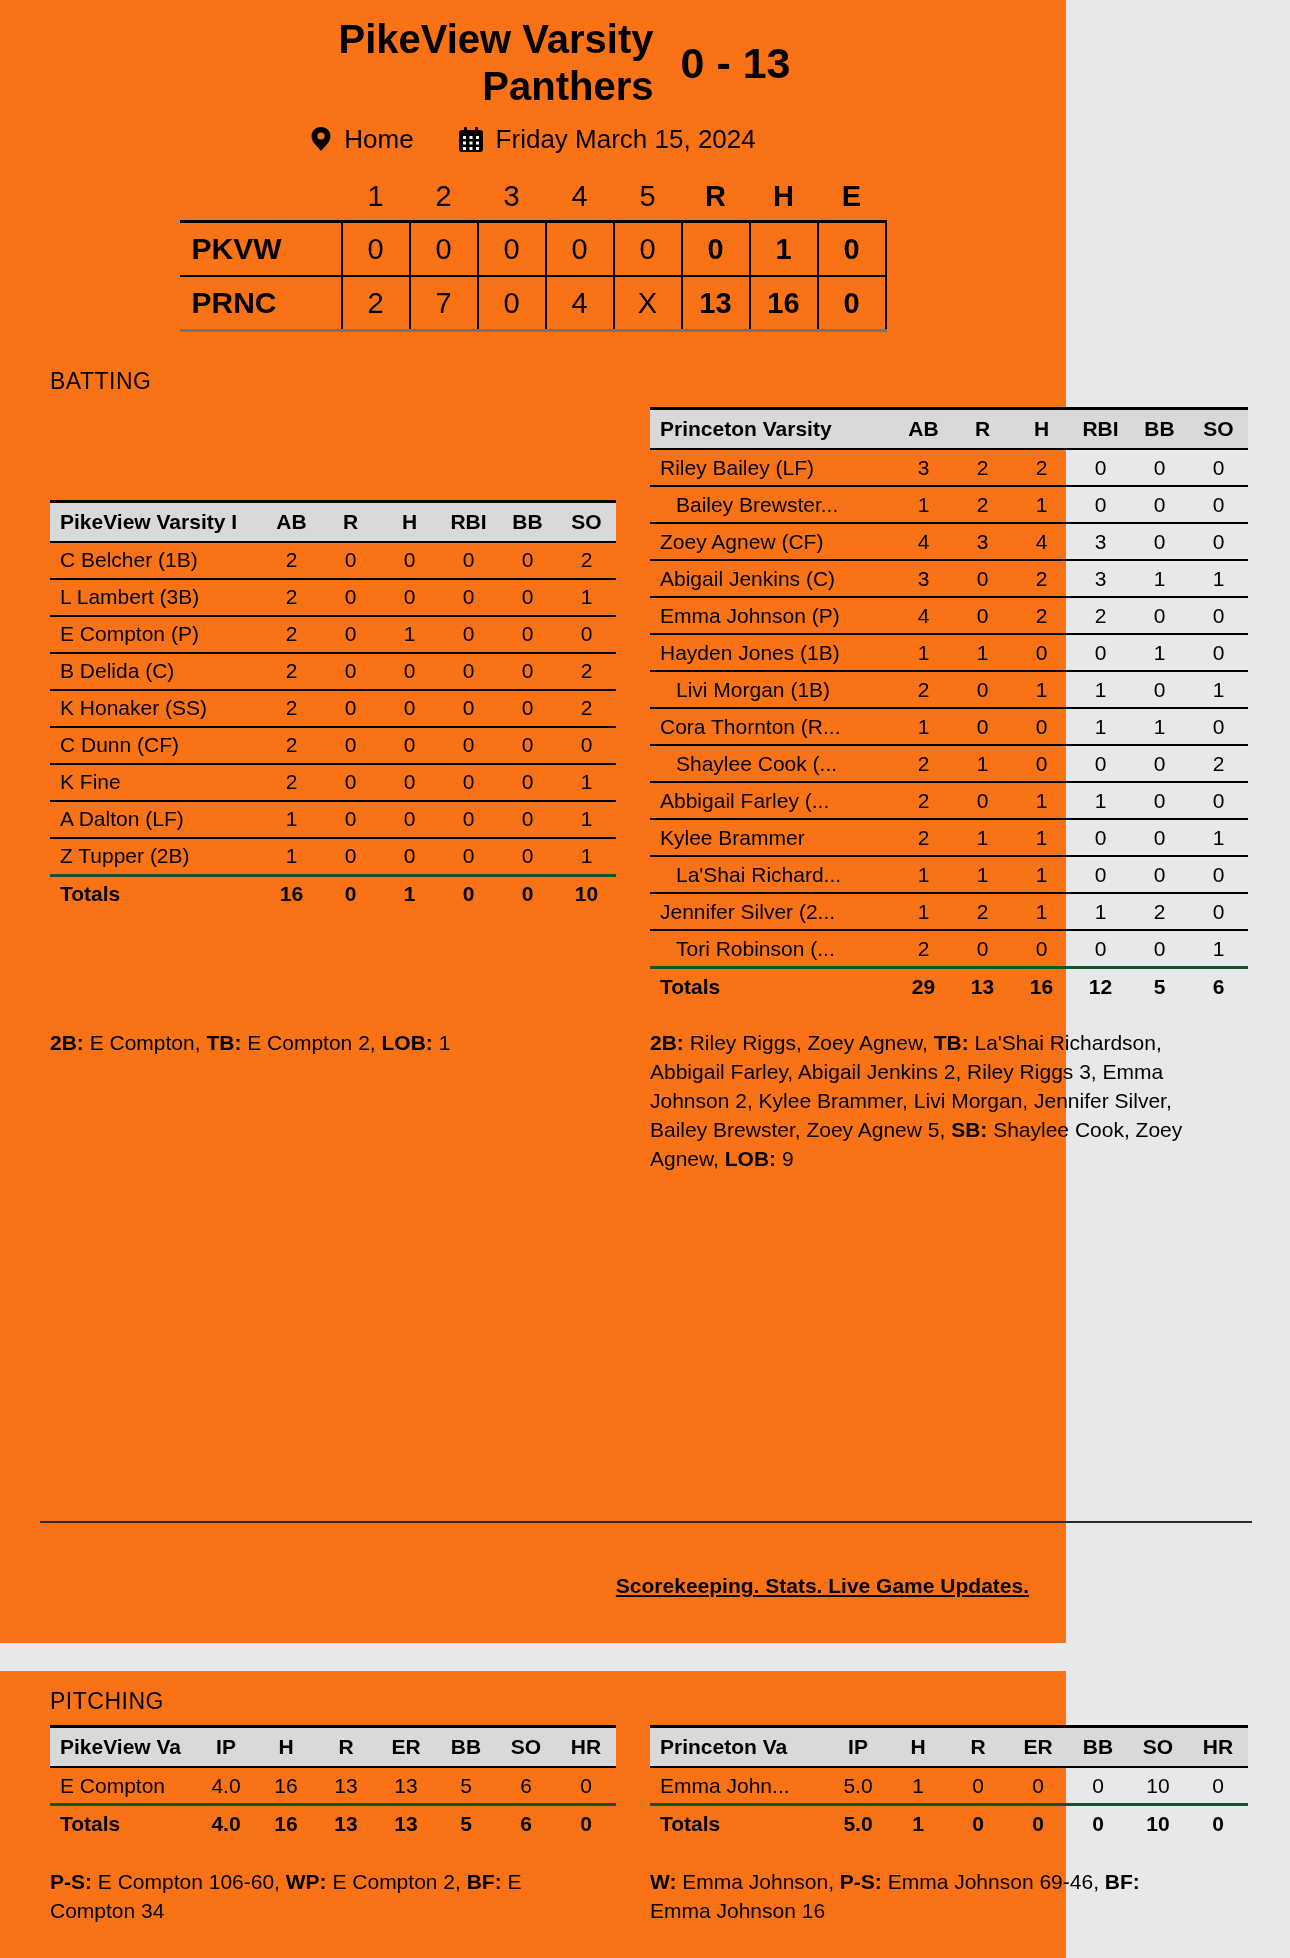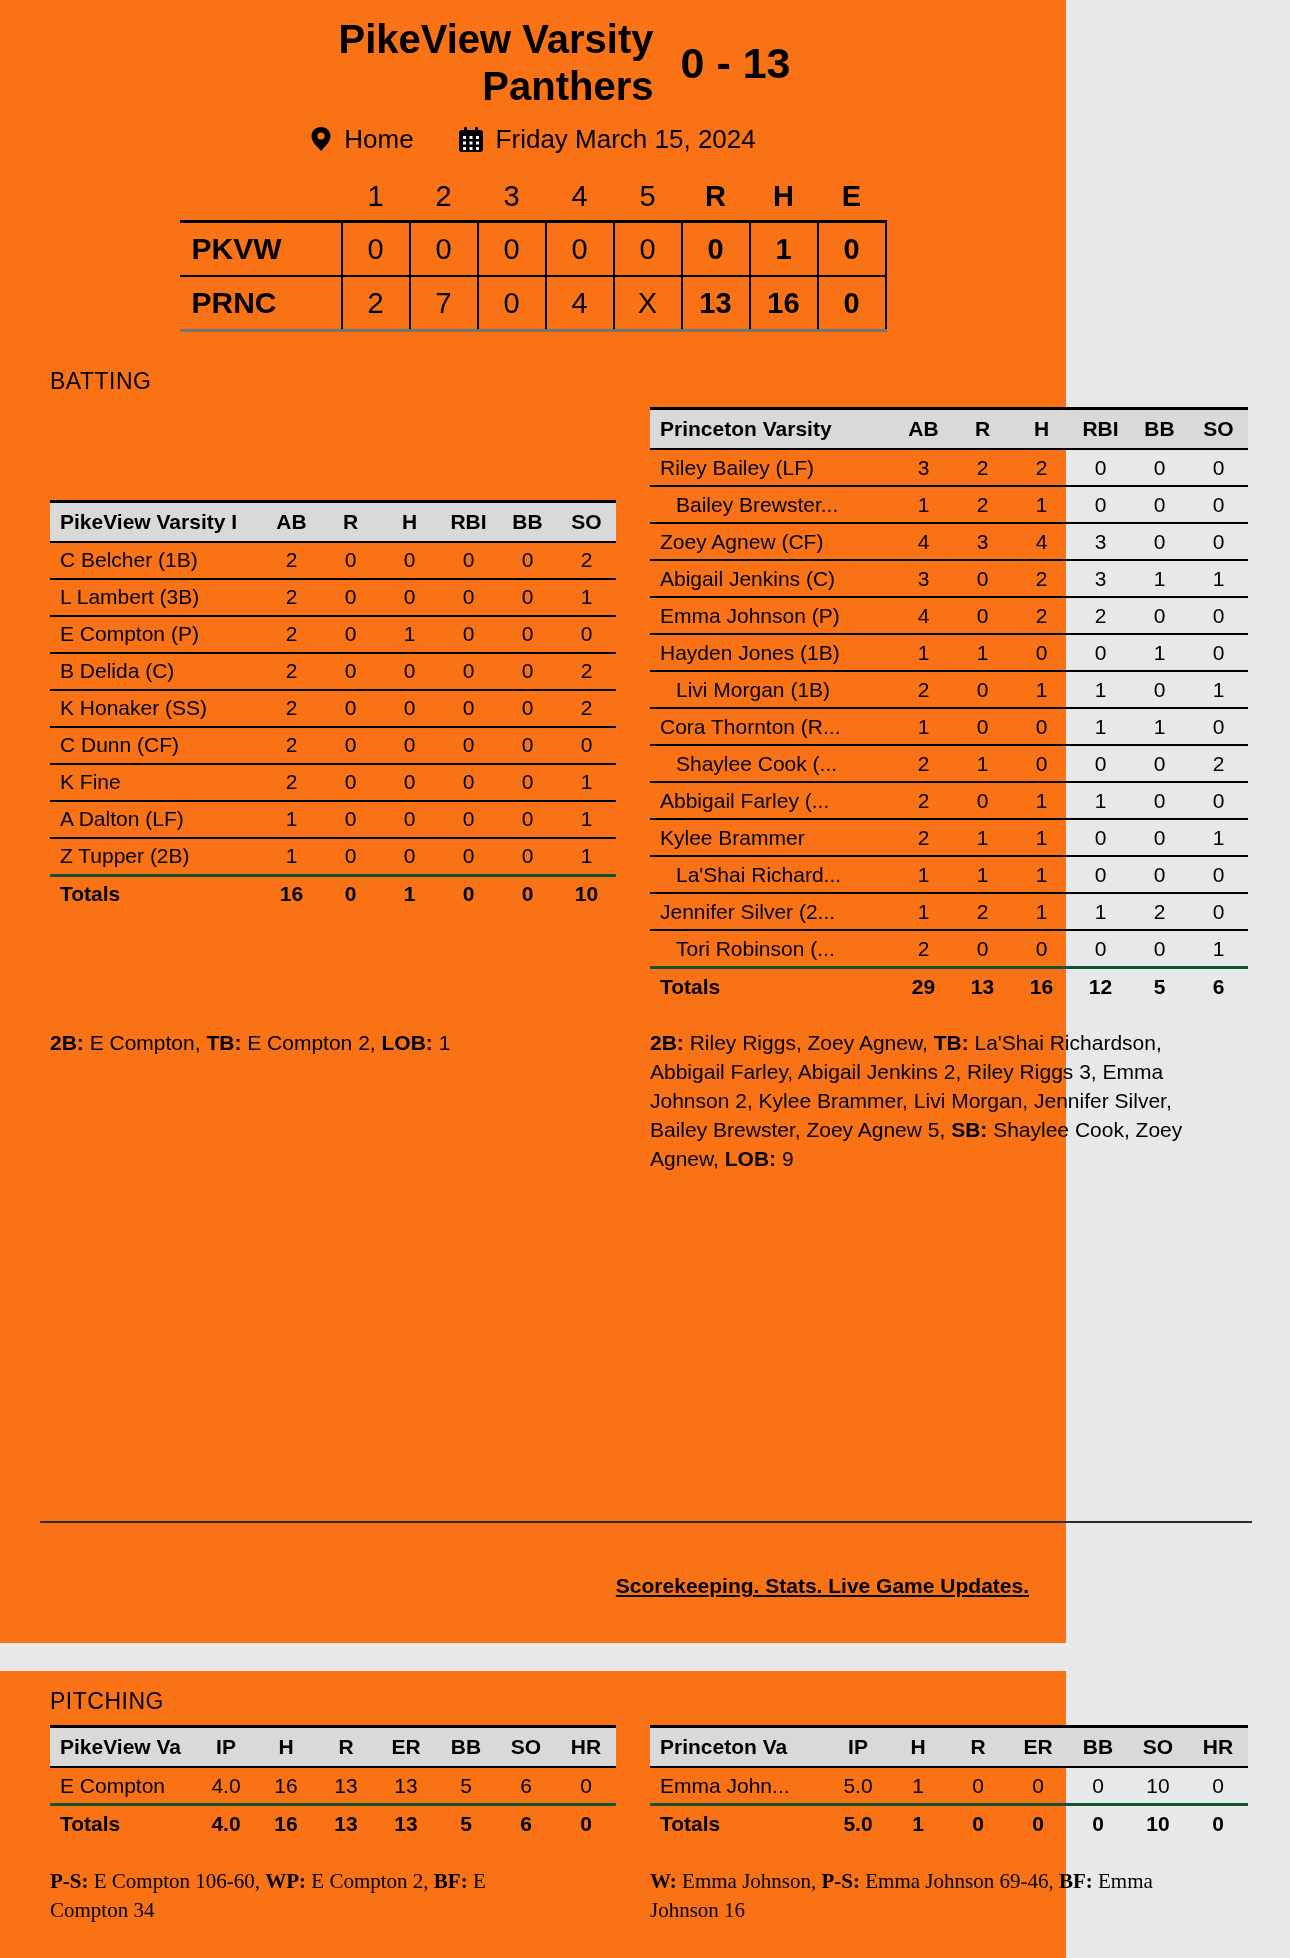--- a/index.html
+++ b/index.html
@@ -60,21 +60,21 @@
   .note b { font-weight:700; }
   .col-home .note { max-width:568px; }
 
   
   .divider { position:absolute; left:40px; top:1521px; width:1212px; height:2px; background:#2b2b2b; }
   .tagline { position:absolute; right:37px; top:1574px; font-size:21px; font-weight:700;text-decoration:underline; }
 
   
   #card-pitch { padding-top:0; }
   #card-pitch .section-label { margin-top:17px; margin-bottom:10px; }
-  .pitch-notes { padding-top:26px;font-family:Liberation Serif, serif; }
+  .pitch-notes { padding-top:26px; }
   .pitch-notes .note { max-width:505px; }
 </style>
 </head>
 <body>
 
 <div class="page">
 
   <div class="card" id="card-main">
 
     <div class="score-header">

